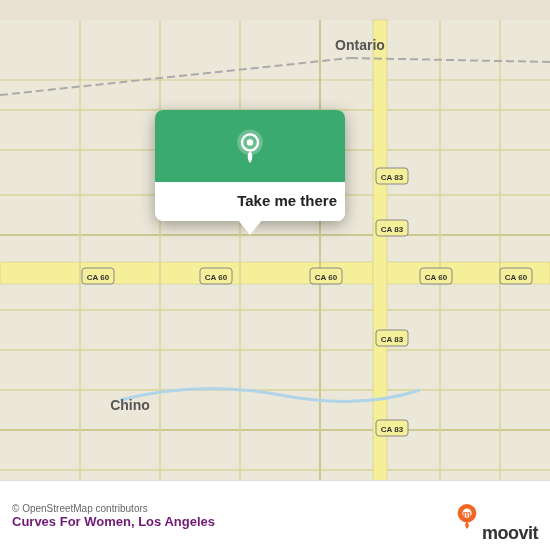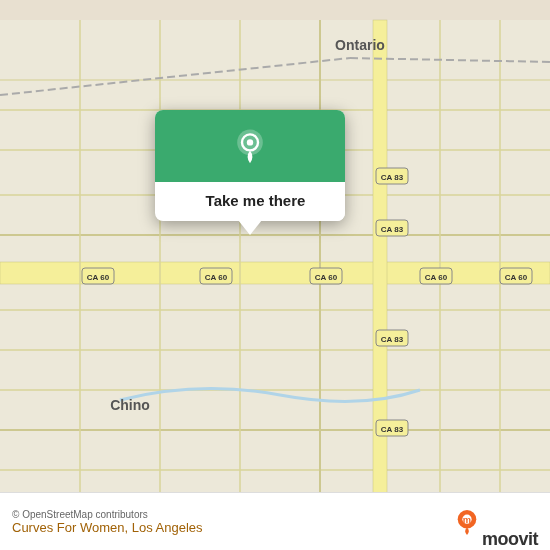--- a/index.html
+++ b/index.html
@@ -49,21 +49,21 @@
       justify-content: center;
     }
 
     #location-pin-icon {
       width: 40px;
       height: 40px;
     }
 
     #popup-label {
       background: white;
-      text-align: center;
+      text-align: right;
       padding: 10px 8px 12px;
       font-size: 15px;
       font-weight: 600;
       color: #222;
       border-radius: 0 0 8px 8px;
       margin-left: 11px;
     }
 
     
     #popup-triangle {
@@ -79,42 +79,42 @@
       z-index: 11;
     }
 
     
     #bottom-bar {
       position: absolute;
       bottom: 0;
       left: 0;
       width: 100%;
       background: white;
-      padding: 0 12px;
+      padding: 6px 12px;
       display: flex;
       align-items: center;
       justify-content: space-between;
       border-top: 1px solid #ddd;
       z-index: 20;
     }
 
     #bottom-left {
       display: flex;
       flex-direction: column;
     }
 
     #osm-credit {
       font-size: 10px;
       color: #666;
     }
 
     #place-name {
       font-size: 13px;
-      color: #a16207;
-      font-weight: 400;
+      color: #701a75;
+      font-weight: 700;
     }
 
     #moovit-logo {
       display: flex;
       align-items: center;
       gap: 4px;
     }
 
     #moovit-pin {
       width: 22px;

